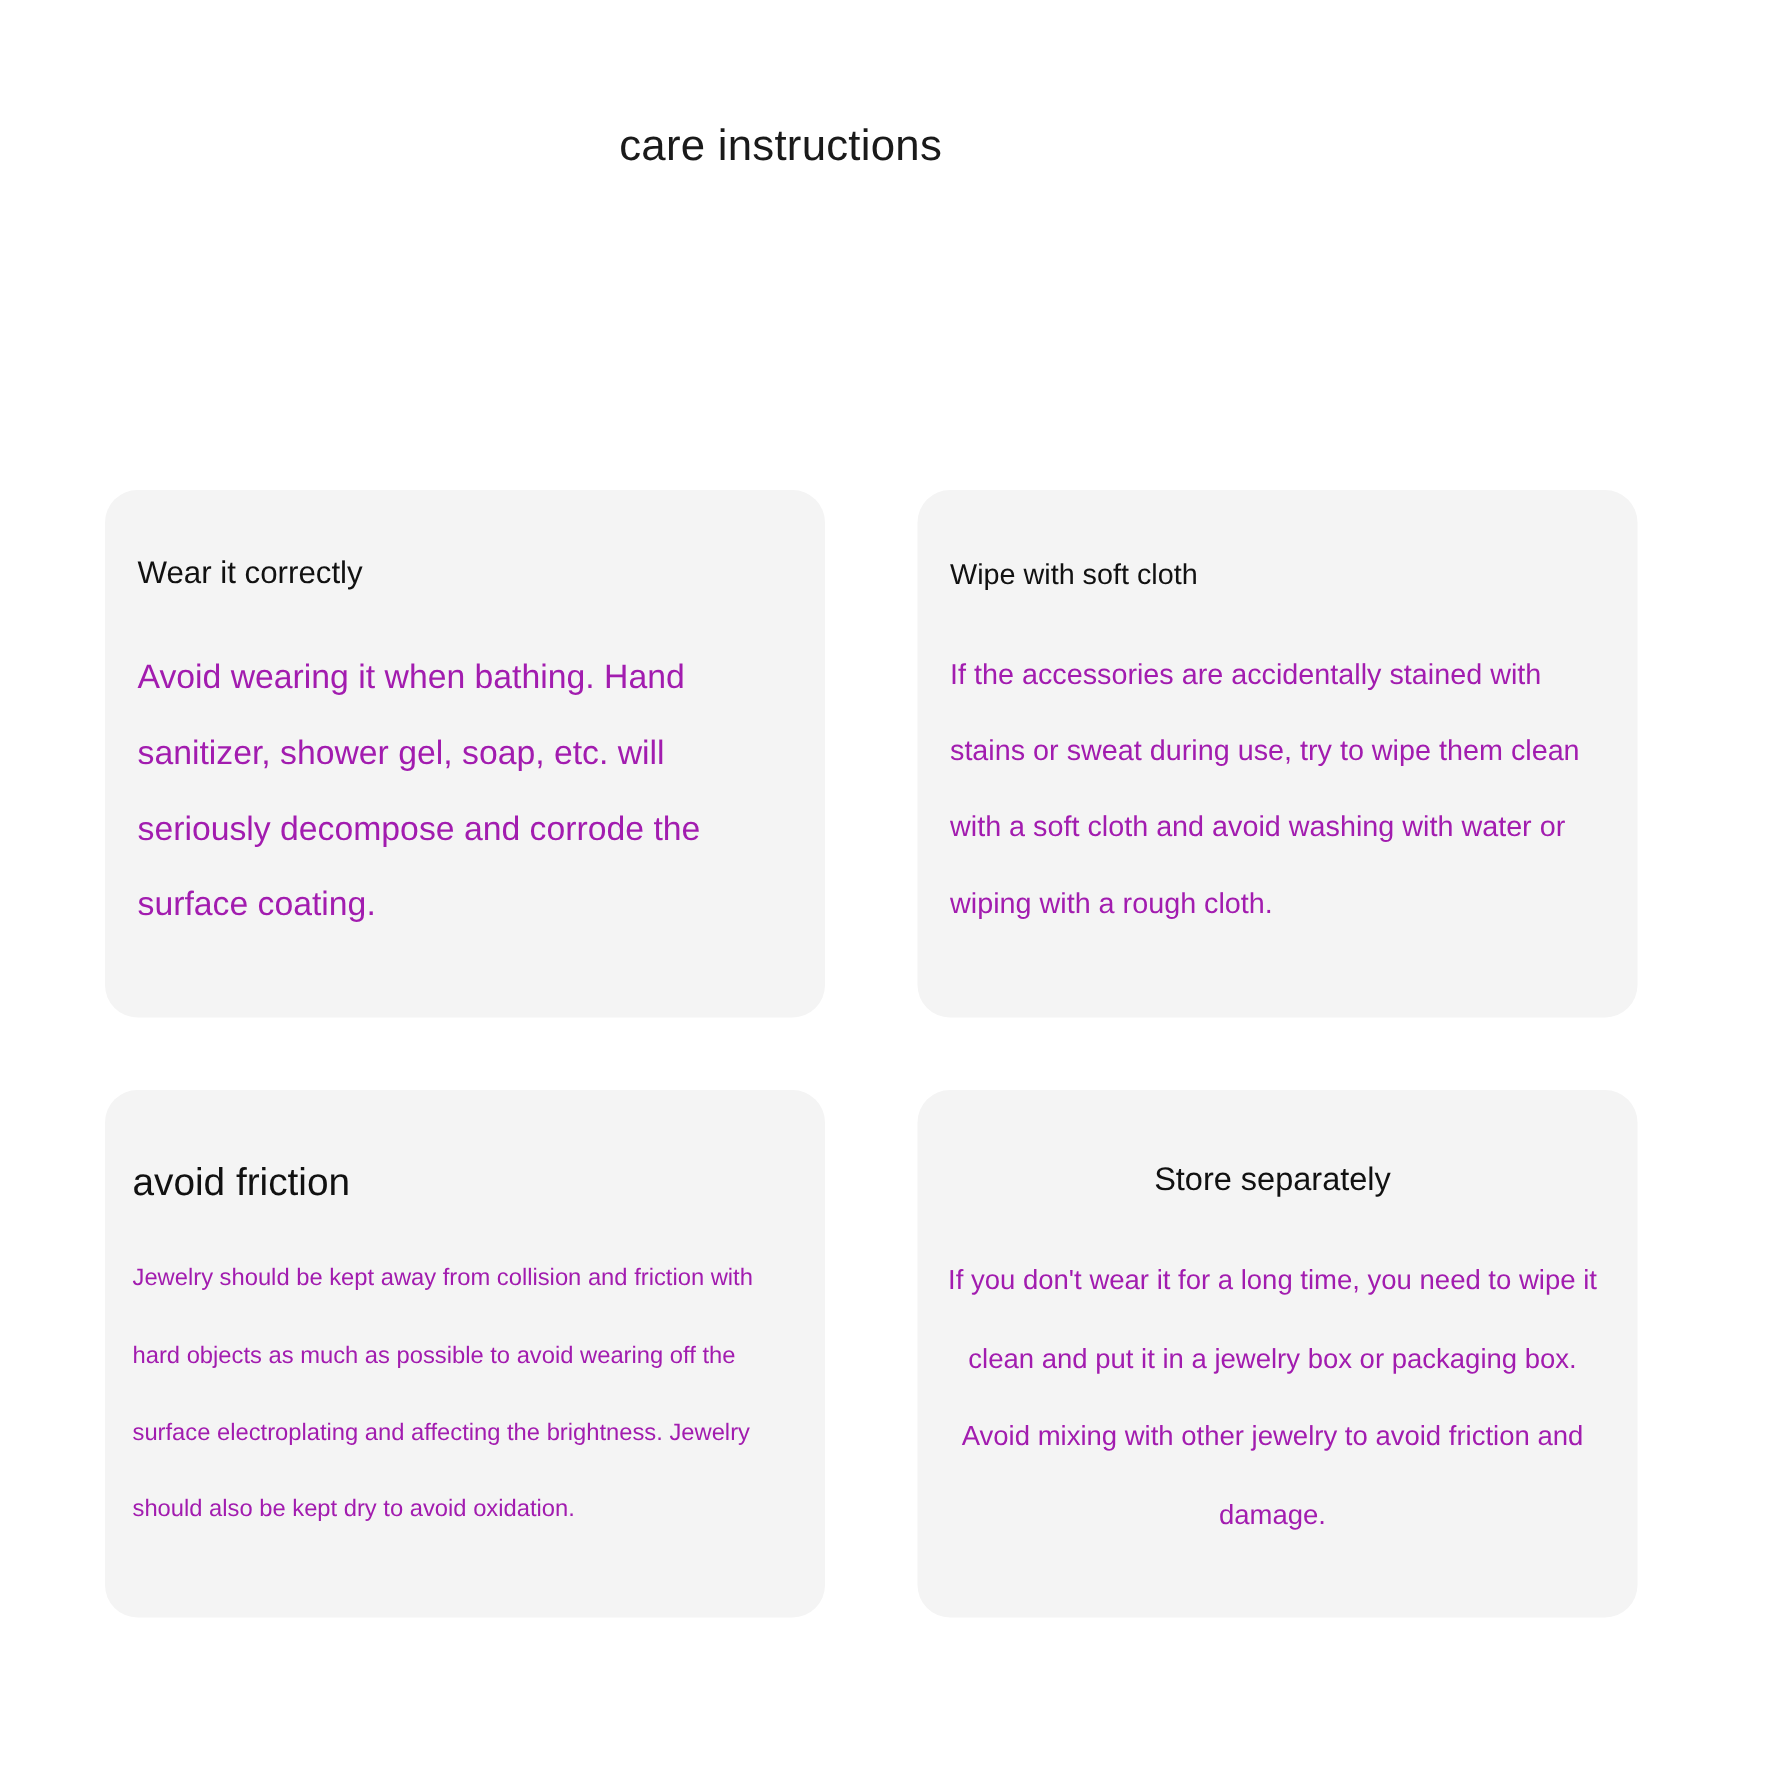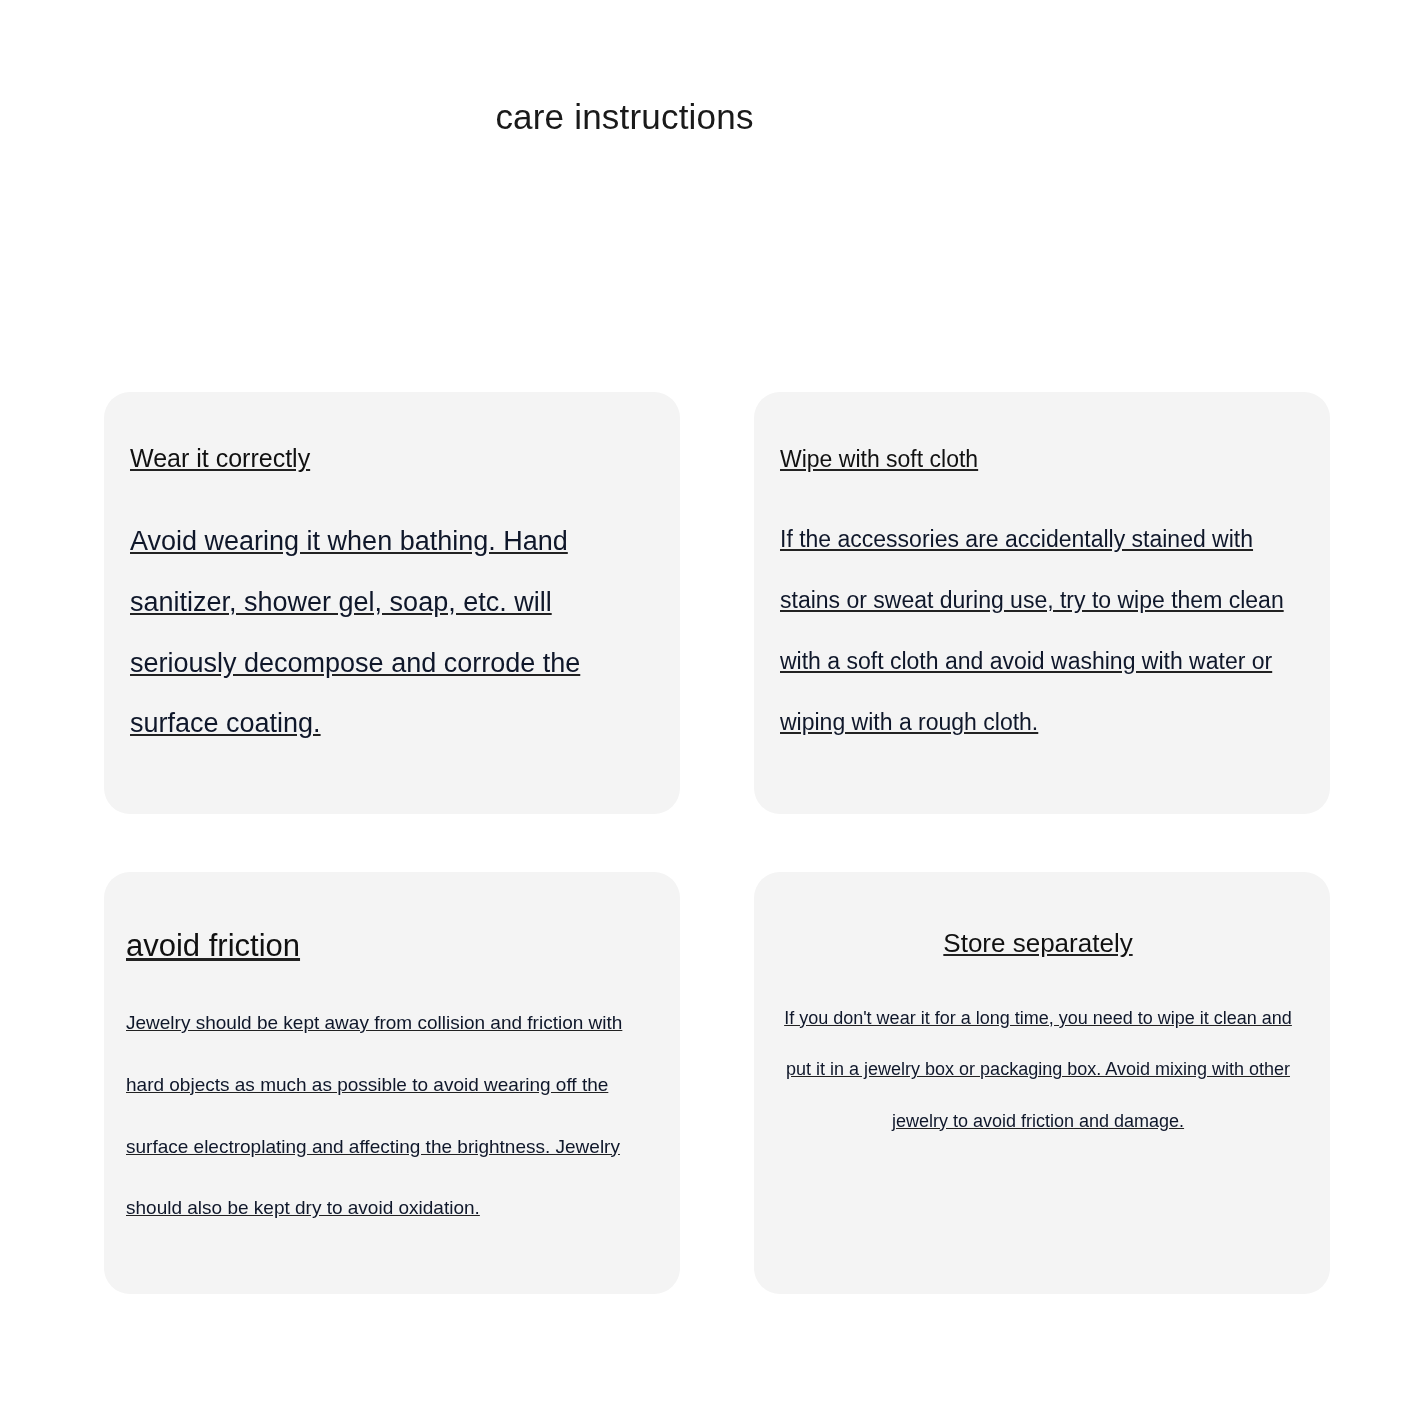--- a/index.html
+++ b/index.html
@@ -35,66 +35,65 @@
     margin-top: 58px;
     font-size: 46px;
     font-weight: 700;
     color: #a6a6a6;
     letter-spacing: 1px;
     line-height: 1.1;
   }
   .grid {
     position: absolute;
     top: 392px;
-    left: 104px;
+    left: 84px;
     width: 1226px;
     display: grid;
     grid-template-columns: 576px 576px;
     grid-template-rows: 422px 422px;
     column-gap: 74px;
     row-gap: 58px;
-    text-decoration: underline;
   }
   .card {
     background: #f4f4f4;
     border-radius: 26px;
     box-sizing: border-box;
     padding: 52px 26px 30px 26px;
   }
   .card-inner {
     padding: 0 0 0 0;
   }
   .card-title {
     font-weight: 400;
     color: #111111;
     margin: 0 0 0 0;
   }
   .card-body {
-    color: #0f172a;
+    color: #a21caf;
     margin-top: 28px;
   }
 
   
   .card-1 .card-title { font-size: 25px; padding-left: 0; }
   .card-1 .card-body { font-size: 27px; line-height: 2.25; margin-top: 38px; }
 
   
   .card-2 { padding-top: 56px; padding-left: 22px; }
   .card-2 .card-title { font-size: 31px; }
   .card-2 .card-body { font-size: 19px; line-height: 3.25; margin-top: 28px; }
 
   
   .card-3 { padding-top: 54px; }
   .card-3 .card-title { font-size: 23px; }
   .card-3 .card-body { font-size: 23px; line-height: 2.65; margin-top: 36px; }
 
   
   .card-4 { padding-top: 56px; padding-left: 18px; text-align: center; }
   .card-4 .card-title { font-size: 26px; }
-  .card-4 .card-body { font-size: 18px; line-height: 2.85; margin-top: 34px; }
+  .card-4 .card-body { font-size: 22px; line-height: 2.85; margin-top: 34px; }
 </style>
 </head>
 <body>
 
 <div class="page">
 
   <div class="header">
     <div class="title-main">care instructions</div>
   </div>
 

